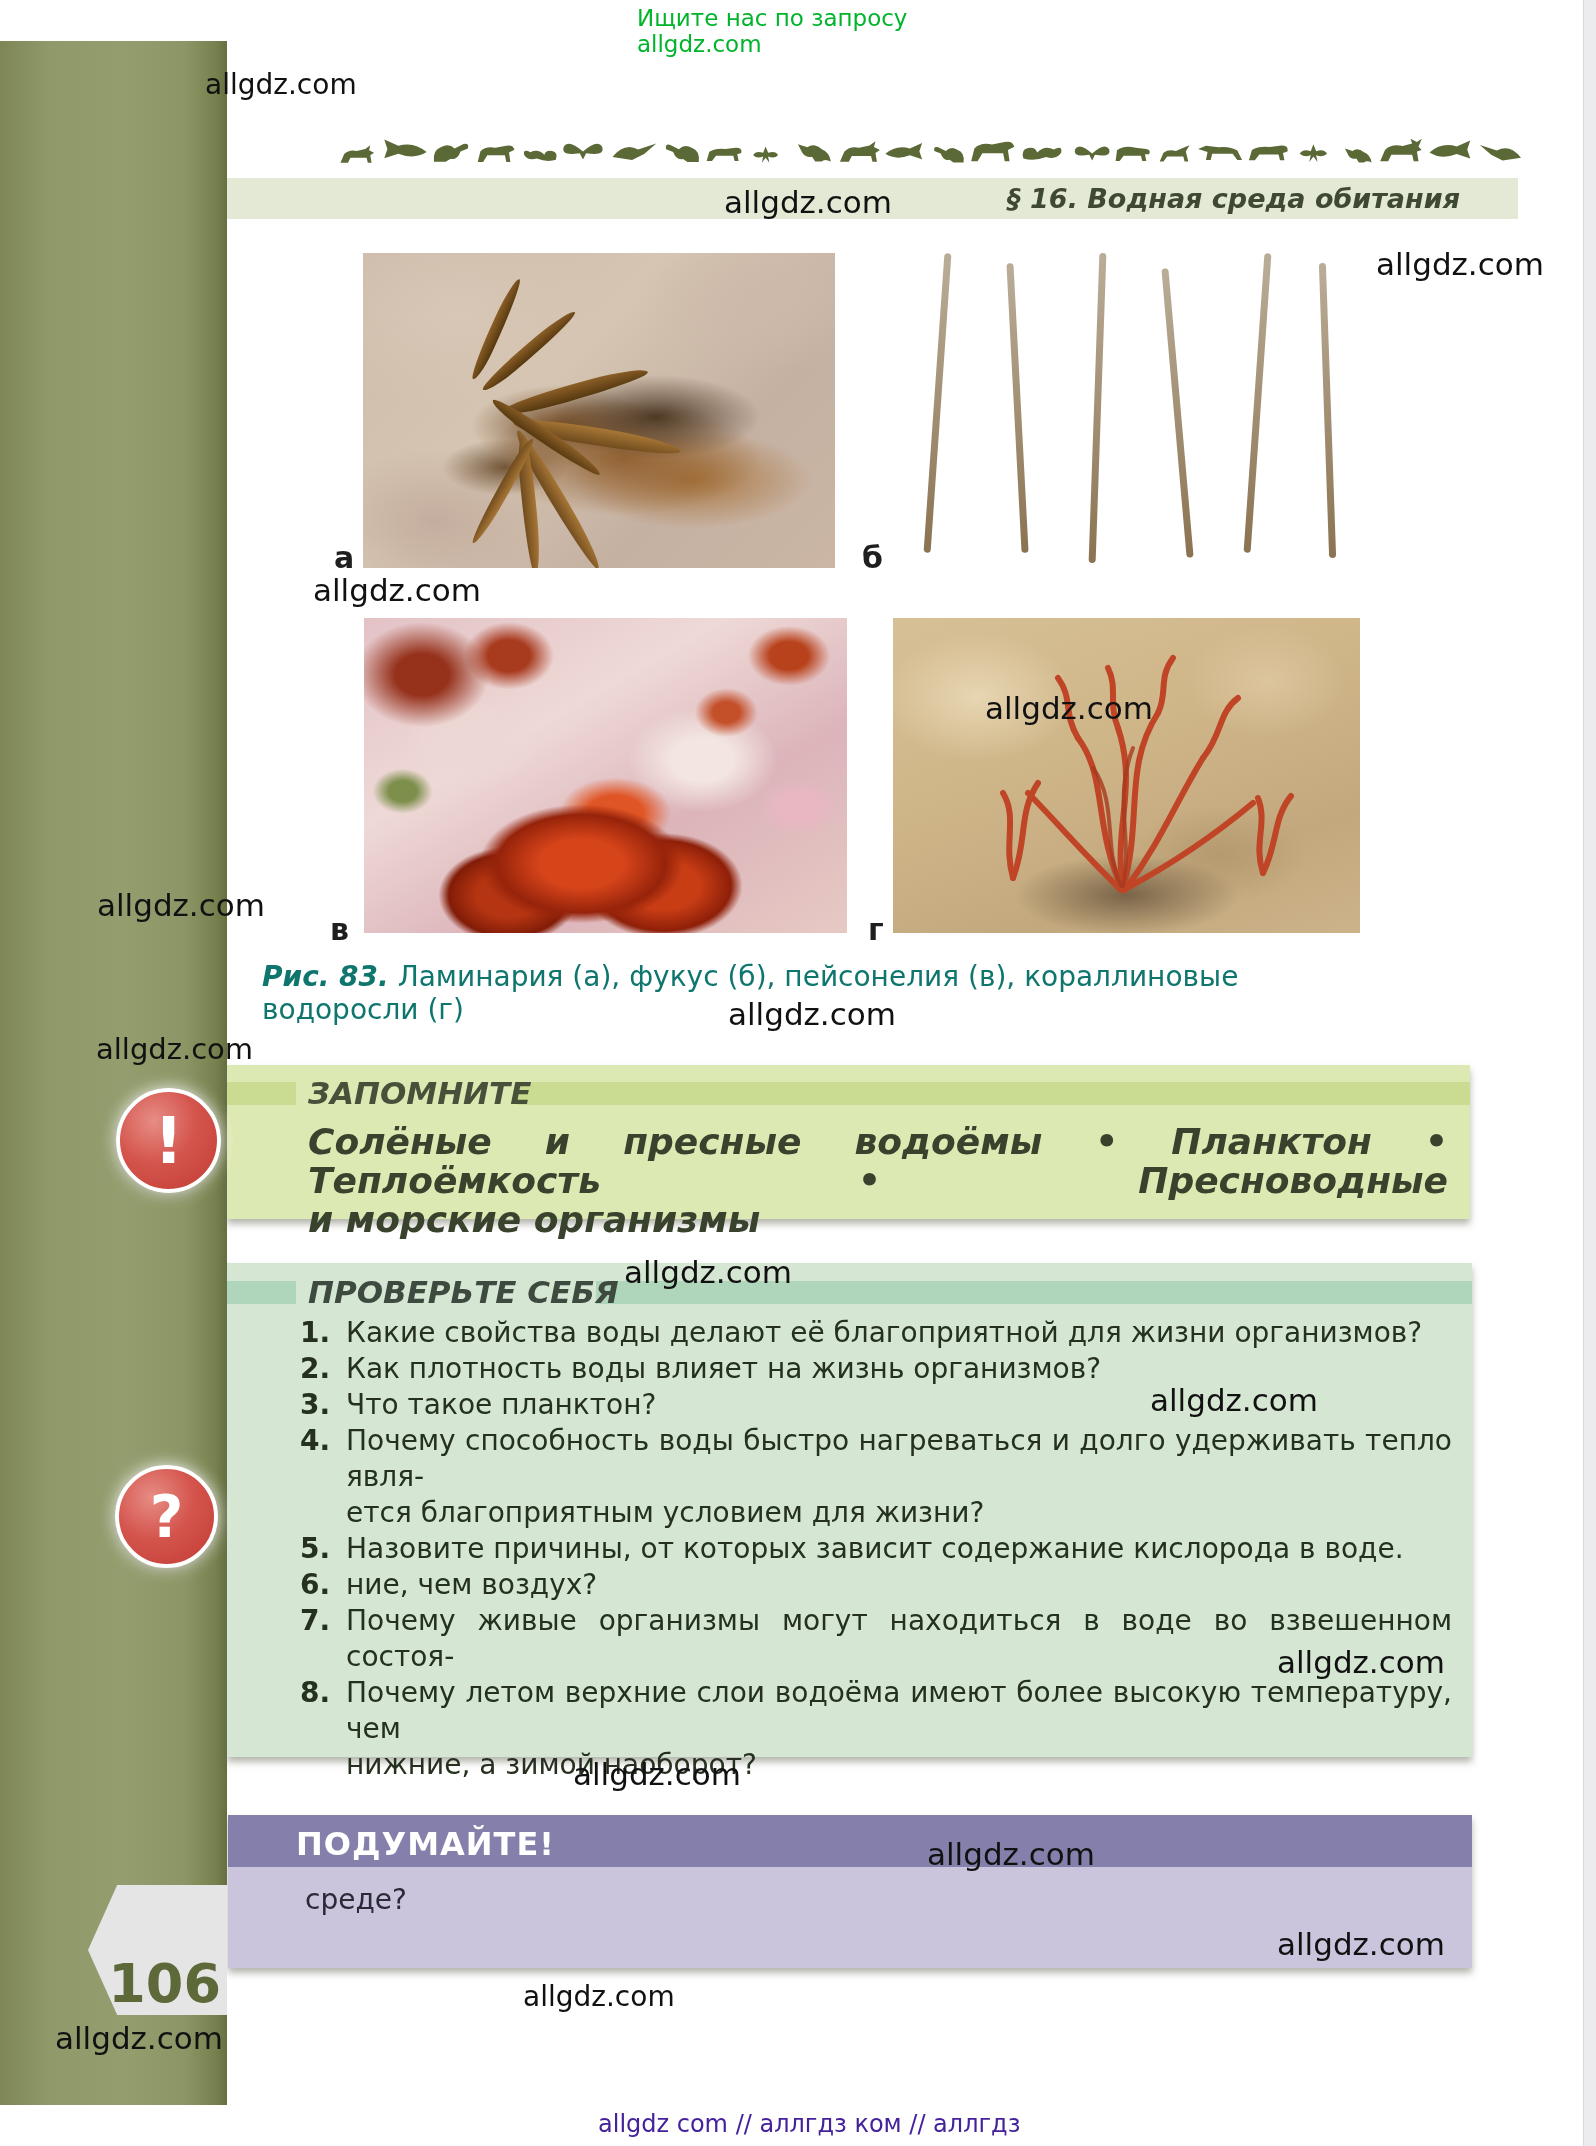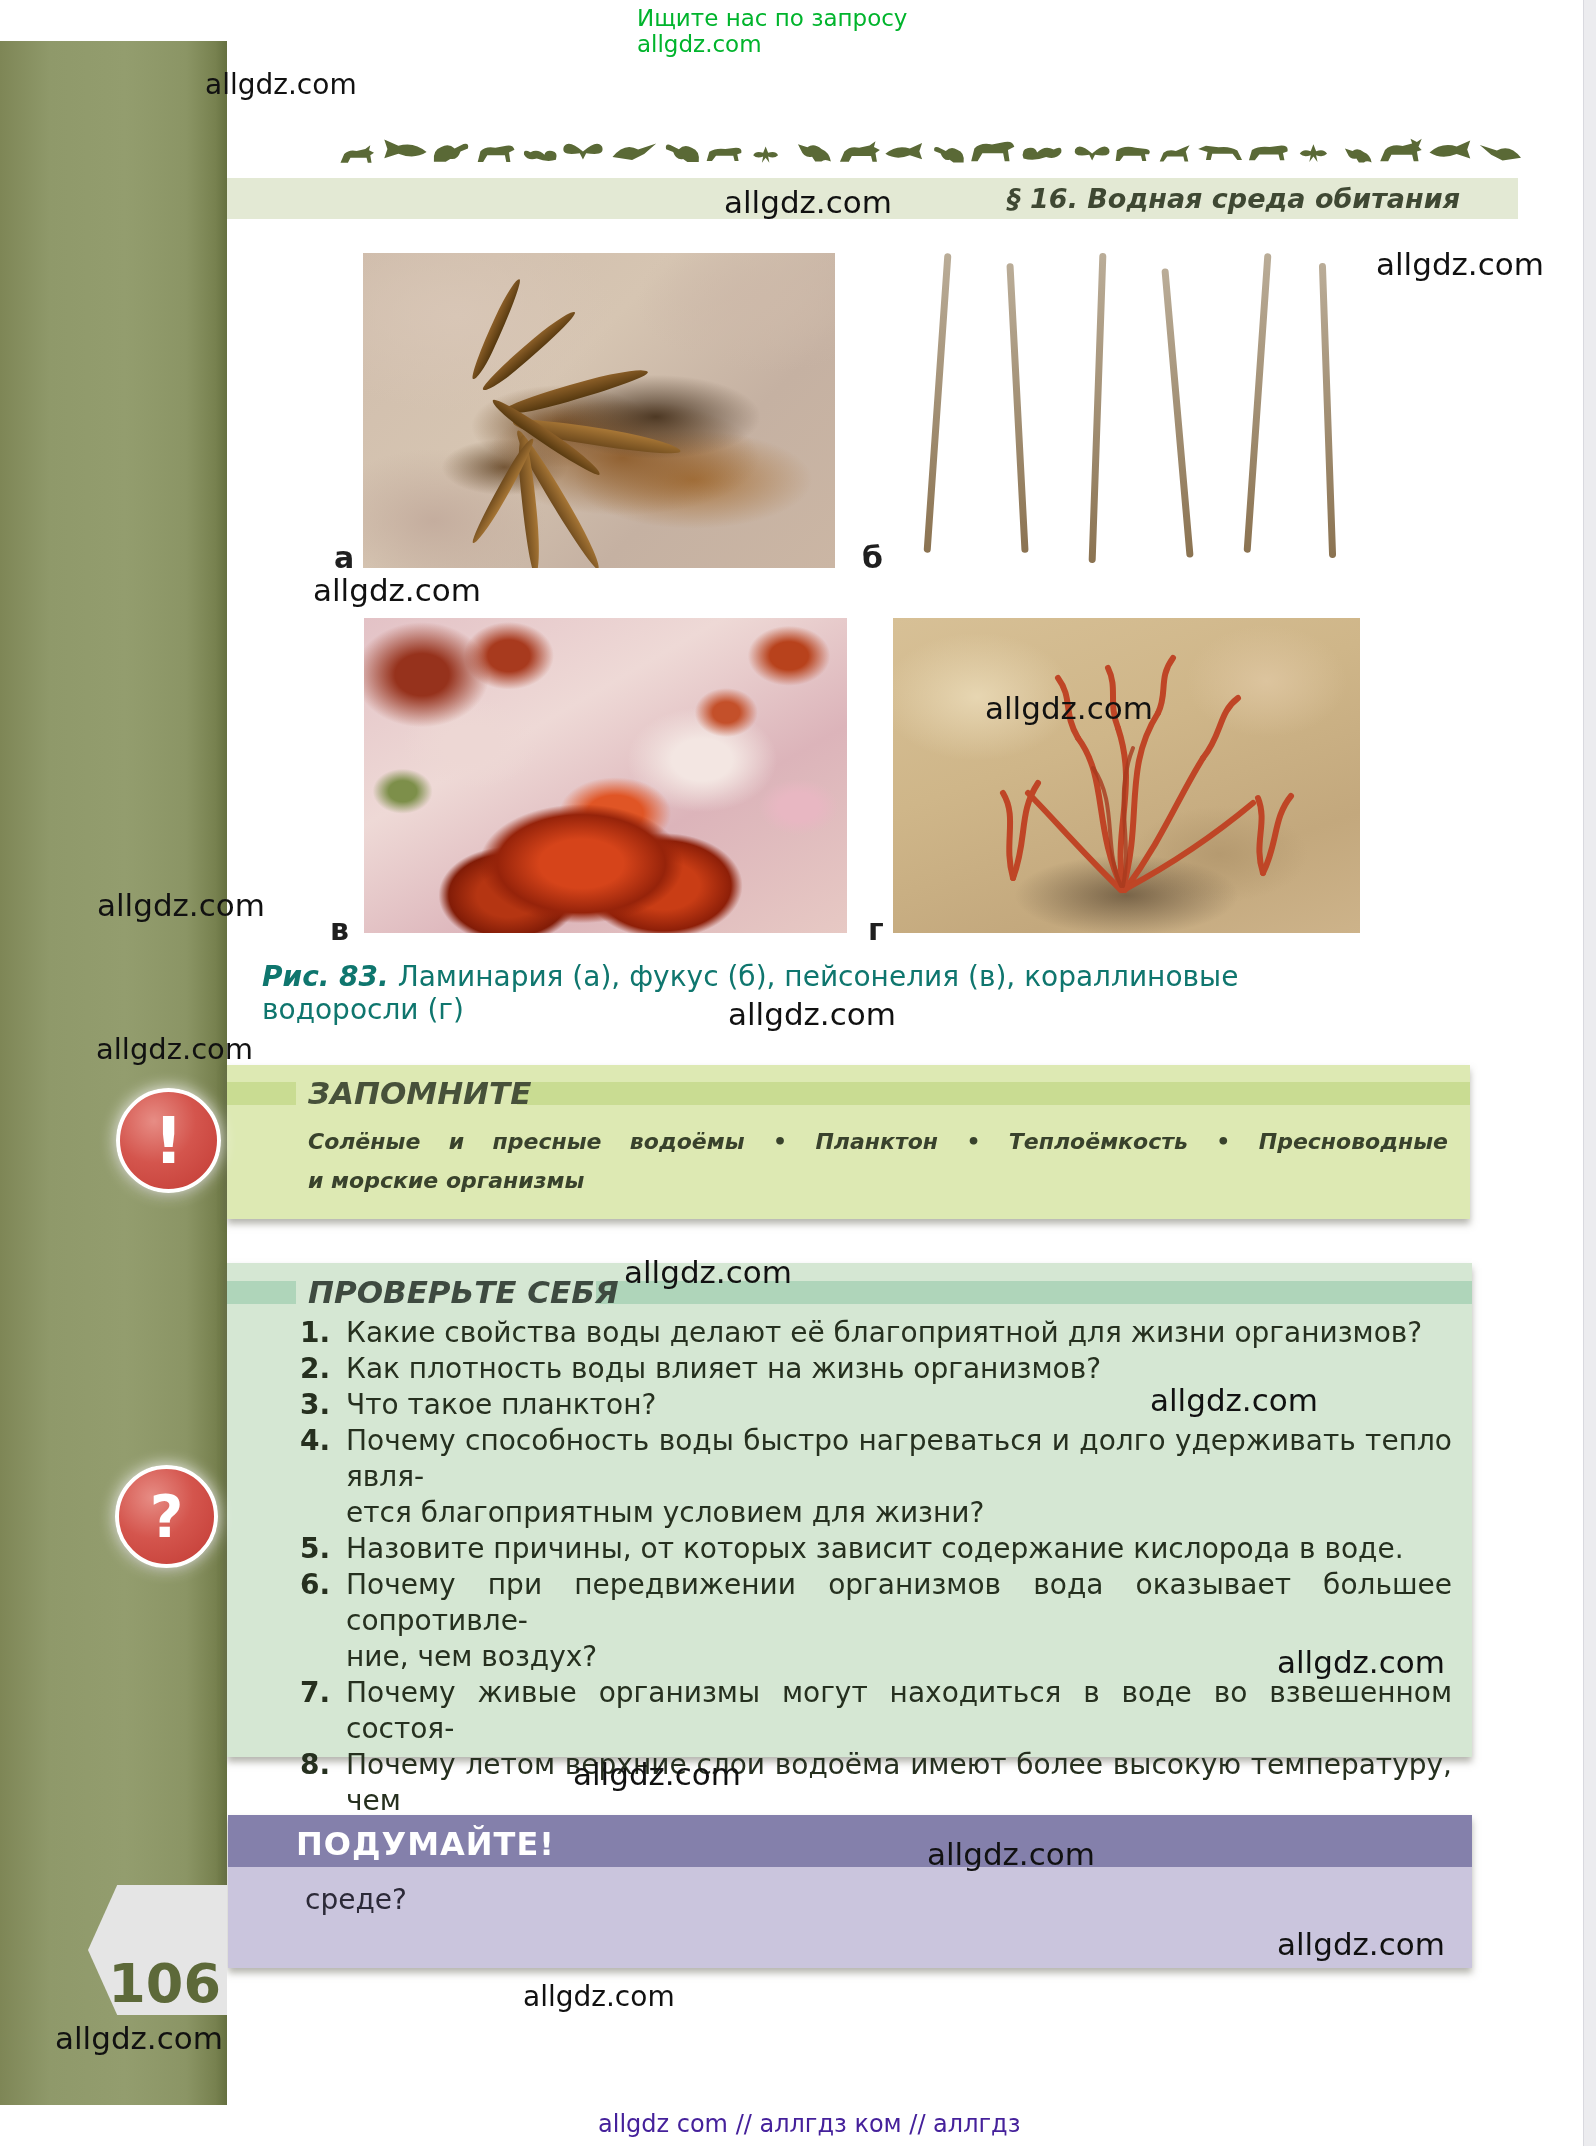--- a/index.html
+++ b/index.html
@@ -96,21 +96,21 @@
     position:absolute;width:97px;height:97px;border-radius:50%;
     background:radial-gradient(circle at 35% 30%,#e78d85 0%,#d4554d 45%,#c23b34 100%);
     border:4px solid #ffffff;box-shadow:0 0 16px rgba(255,255,255,.95),0 3px 8px rgba(60,60,40,.35);
     display:flex;align-items:center;justify-content:center;color:#fff;font-weight:bold;z-index:30;
   }
   #remember-box{left:227px;top:1065px;width:1243px;height:154px;background:#dde9b3;box-shadow:0 5px 7px rgba(110,110,95,.5);}
   .strip{position:absolute;height:23px;}
   #remember-box .strip{background:#c9dc92;}
   #check-box .strip{background:#afd5ba;}
   .box-title{position:absolute;font-style:italic;font-weight:bold;font-size:31px;color:#47513a;}
-  #remember-text{position:absolute;left:81px;top:57px;width:1140px;font-size:22px;line-height:39px;font-weight:bold;font-style:italic;color:#39422c;}
+  #remember-text{position:absolute;left:81px;top:57px;width:1140px;font-size:36px;line-height:39px;font-weight:bold;font-style:italic;color:#39422c;}
   #check-box{left:227px;top:1263px;width:1245px;height:494px;background:#d5e7d3;box-shadow:0 5px 7px rgba(110,110,95,.5);}
   #questions{position:absolute;left:73px;top:52px;width:1152px;font-size:28px;line-height:36px;color:#26301f;}
   .q-item{display:flex;}
   .q-num{width:46px;font-weight:bold;flex:none;}
   .q-lines{flex:1;}
   .q-line{text-align:justify;}
   .q-line.stretch{text-align-last:justify;}
   #think-box{left:228px;top:1815px;width:1244px;height:153px;background:#cac5dd;box-shadow:0 5px 7px rgba(110,110,95,.5);}
   #think-header{position:absolute;left:0;top:0;width:100%;height:52px;background:#8480ab;}
   #think-title{position:absolute;left:68px;top:10px;font-size:32px;font-weight:bold;color:#ffffff;letter-spacing:1px;}
@@ -317,21 +317,20 @@
       </div>
       <div class="q-item">
         <div class="q-num">5.</div>
         <div class="q-lines">
           <div class="q-line">Назовите причины, от которых зависит содержание кислорода в воде.</div>
         </div>
       </div>
       <div class="q-item">
         <div class="q-num">6.</div>
         <div class="q-lines">
-          <div class="q-line stretch">Почему при передвижении организмов вода оказывает большее сопротивле-</div>
           <div class="q-line">ние, чем воздух?</div>
         </div>
       </div>
       <div class="q-item">
         <div class="q-num">7.</div>
         <div class="q-lines">
           <div class="q-line stretch">Почему живые организмы могут находиться в воде во взвешенном состоя-</div>
         </div>
       </div>
       <div class="q-item">

